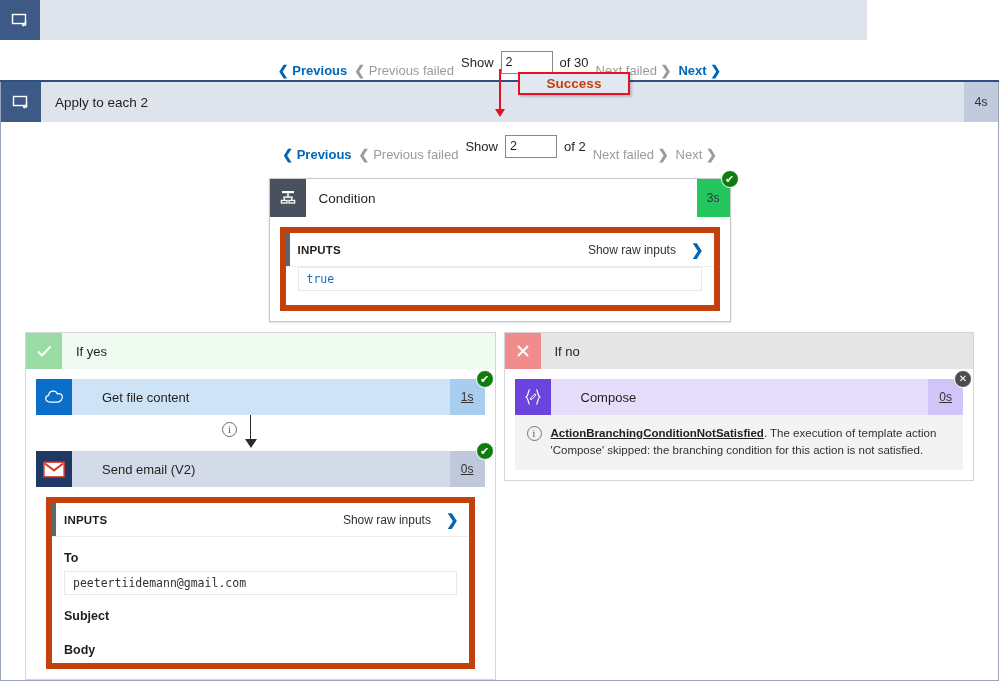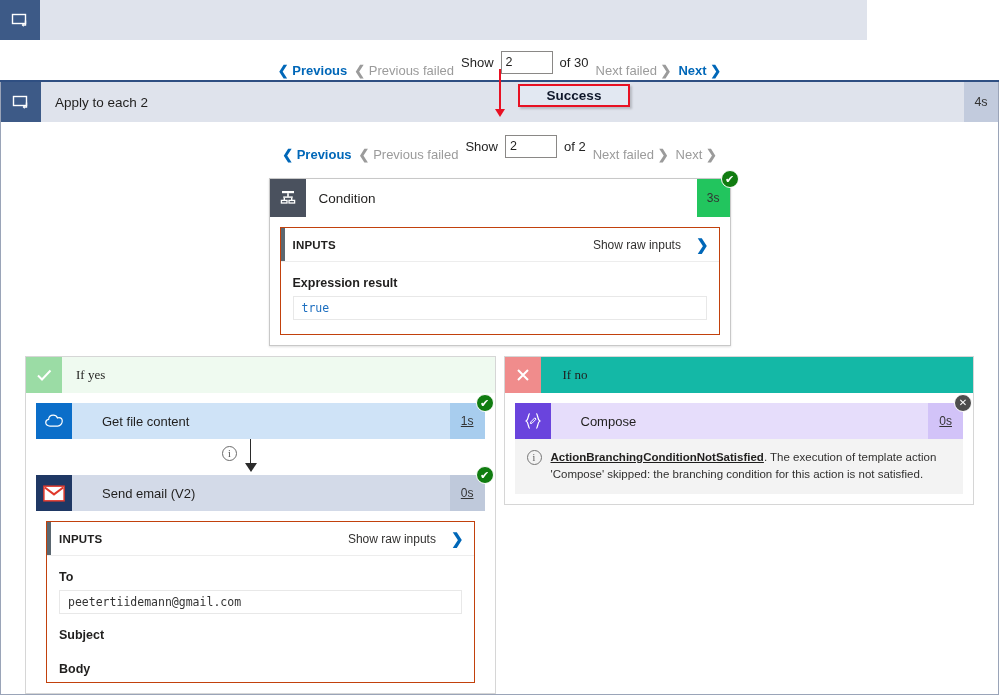--- a/index.html
+++ b/index.html
@@ -97,21 +97,21 @@
     position: absolute; top: -9px; right: -9px;
     width: 18px; height: 18px; border-radius: 50%;
     display: flex; align-items: center; justify-content: center;
     color: #fff; font-size: 11px; line-height: 1;
     border: 1.5px solid #fff;
   }
   .badge.ok { background: #107c10; }
   .badge.skip { background: #4d4d4d; font-size: 10px; }
 
   
-  .inputs-panel { border: 1px solid #c2410c; margin: 10px; background: #fff; }
+  .inputs-panel { border: 6px solid #c2410c; margin: 10px; background: #fff; }
   .inputs-head {
     display: flex; align-items: center; justify-content: space-between;
     height: 34px; border-left: 4px solid #5a6versions;
     border-bottom: 1px solid #ededed;
     padding: 0 10px 0 12px;
     position: relative;
   }
   .inputs-head::before {
     content: ""; position: absolute; left: 0; top: 0; bottom: 0;
     width: 4px; background: #5b6770;
@@ -128,24 +128,24 @@
     font-family: "DejaVu Sans Mono", monospace;
     font-size: 11.5px; color: #333;
   }
   .field .fbox.blue { color: #1d6fc0; }
 
   
   .branches { display: flex; gap: 8px; padding: 10px 24px 0 24px; align-items: flex-start; }
   .branch { flex: 1 1 0; border: 1px solid #d6d6d6; background: #fff; }
   .branch-head { display: flex; align-items: stretch; height: 36px; }
   .branch-head .bi { width: 36px; flex: 0 0 36px; display:flex; align-items:center; justify-content:center; }
-  .branch-head .bt { flex: 1 1 auto; display: flex; align-items: center; padding-left: 14px; font-size: 13px; color: #201f1e; font-family: Liberation Serif, serif; }
+  .branch-head .bt { flex: 1 1 auto; display: flex; align-items: center; padding-left: 14px; font-size: 13px; color: #201f1e; }
   .branch.yes .branch-head { background: #effaf0; }
   .branch.yes .branch-head .bi { background: #9bdca5; }
-  .branch.no .branch-head { background: #14b8a6; gap: 8px; }
+  .branch.no .branch-head { background: #e5e5e5; }
   .branch.no .branch-head .bi { background: #f08c8c; }
   .branch-body { padding: 10px; position: relative; }
 
   
   .action {
     position: relative;
     display: flex; align-items: stretch; height: 36px;
   }
   .action .ai { width: 36px; flex: 0 0 36px; display: flex; align-items: center; justify-content: center; }
   .action .an { flex: 1 1 auto; display: flex; align-items: center; padding-left: 30px; font-size: 13px; color: #201f1e; }
@@ -192,25 +192,25 @@
   .skipmsg .i {
     flex: 0 0 15px; width: 15px; height: 15px; margin-top: 1px;
     border-radius: 50%; border: 1px solid #767676; color: #555;
     display: flex; align-items: center; justify-content: center;
     font-size: 10px; font-family: "Liberation Serif", serif;
   }
   .skipmsg b { font-weight: 700; color: #201f1e; text-decoration: underline; }
 
   
   .success-callout {
-    position: absolute; left: 518px; top: 84px;
+    position: absolute; left: 518px; top: 72px;
     width: 112px; height: 23px;
     border: 2px solid #e81123; background: #e2e8f2;
     display: flex; align-items: center; justify-content: center;
-    color: #0f172a; font-size: 13.5px; font-weight: 700;
+    color: #c2410c; font-size: 13.5px; font-weight: 700;
     box-shadow: 2px 2px 2px rgba(0,0,0,.18);
     z-index: 40;
   }
   .red-arrow-line {
     position: absolute; left: 499px; top: 69px;
     width: 2px; height: 43px; background: #e81123; z-index: 39;
   }
   .red-arrow-head {
     position: absolute; left: 495px; top: 109px;
     width: 0; height: 0;
@@ -318,21 +318,20 @@
         </div>
         <div class="inputs-panel">
           <div class="inputs-head">
             <span class="t">INPUTS</span>
             <span class="raw">
               <span>Show raw inputs</span>
               <span class="arr">❯</span>
             </span>
           </div>
           <div class="field" style="padding-bottom:14px;">
-            <div class="flabel">Expression result</div>
             <div class="fbox blue">true</div>
           </div>
         </div>
       </div>
     </div>
 
     <div class="branches">
 
       <div class="branch yes">
         <div class="branch-head">

